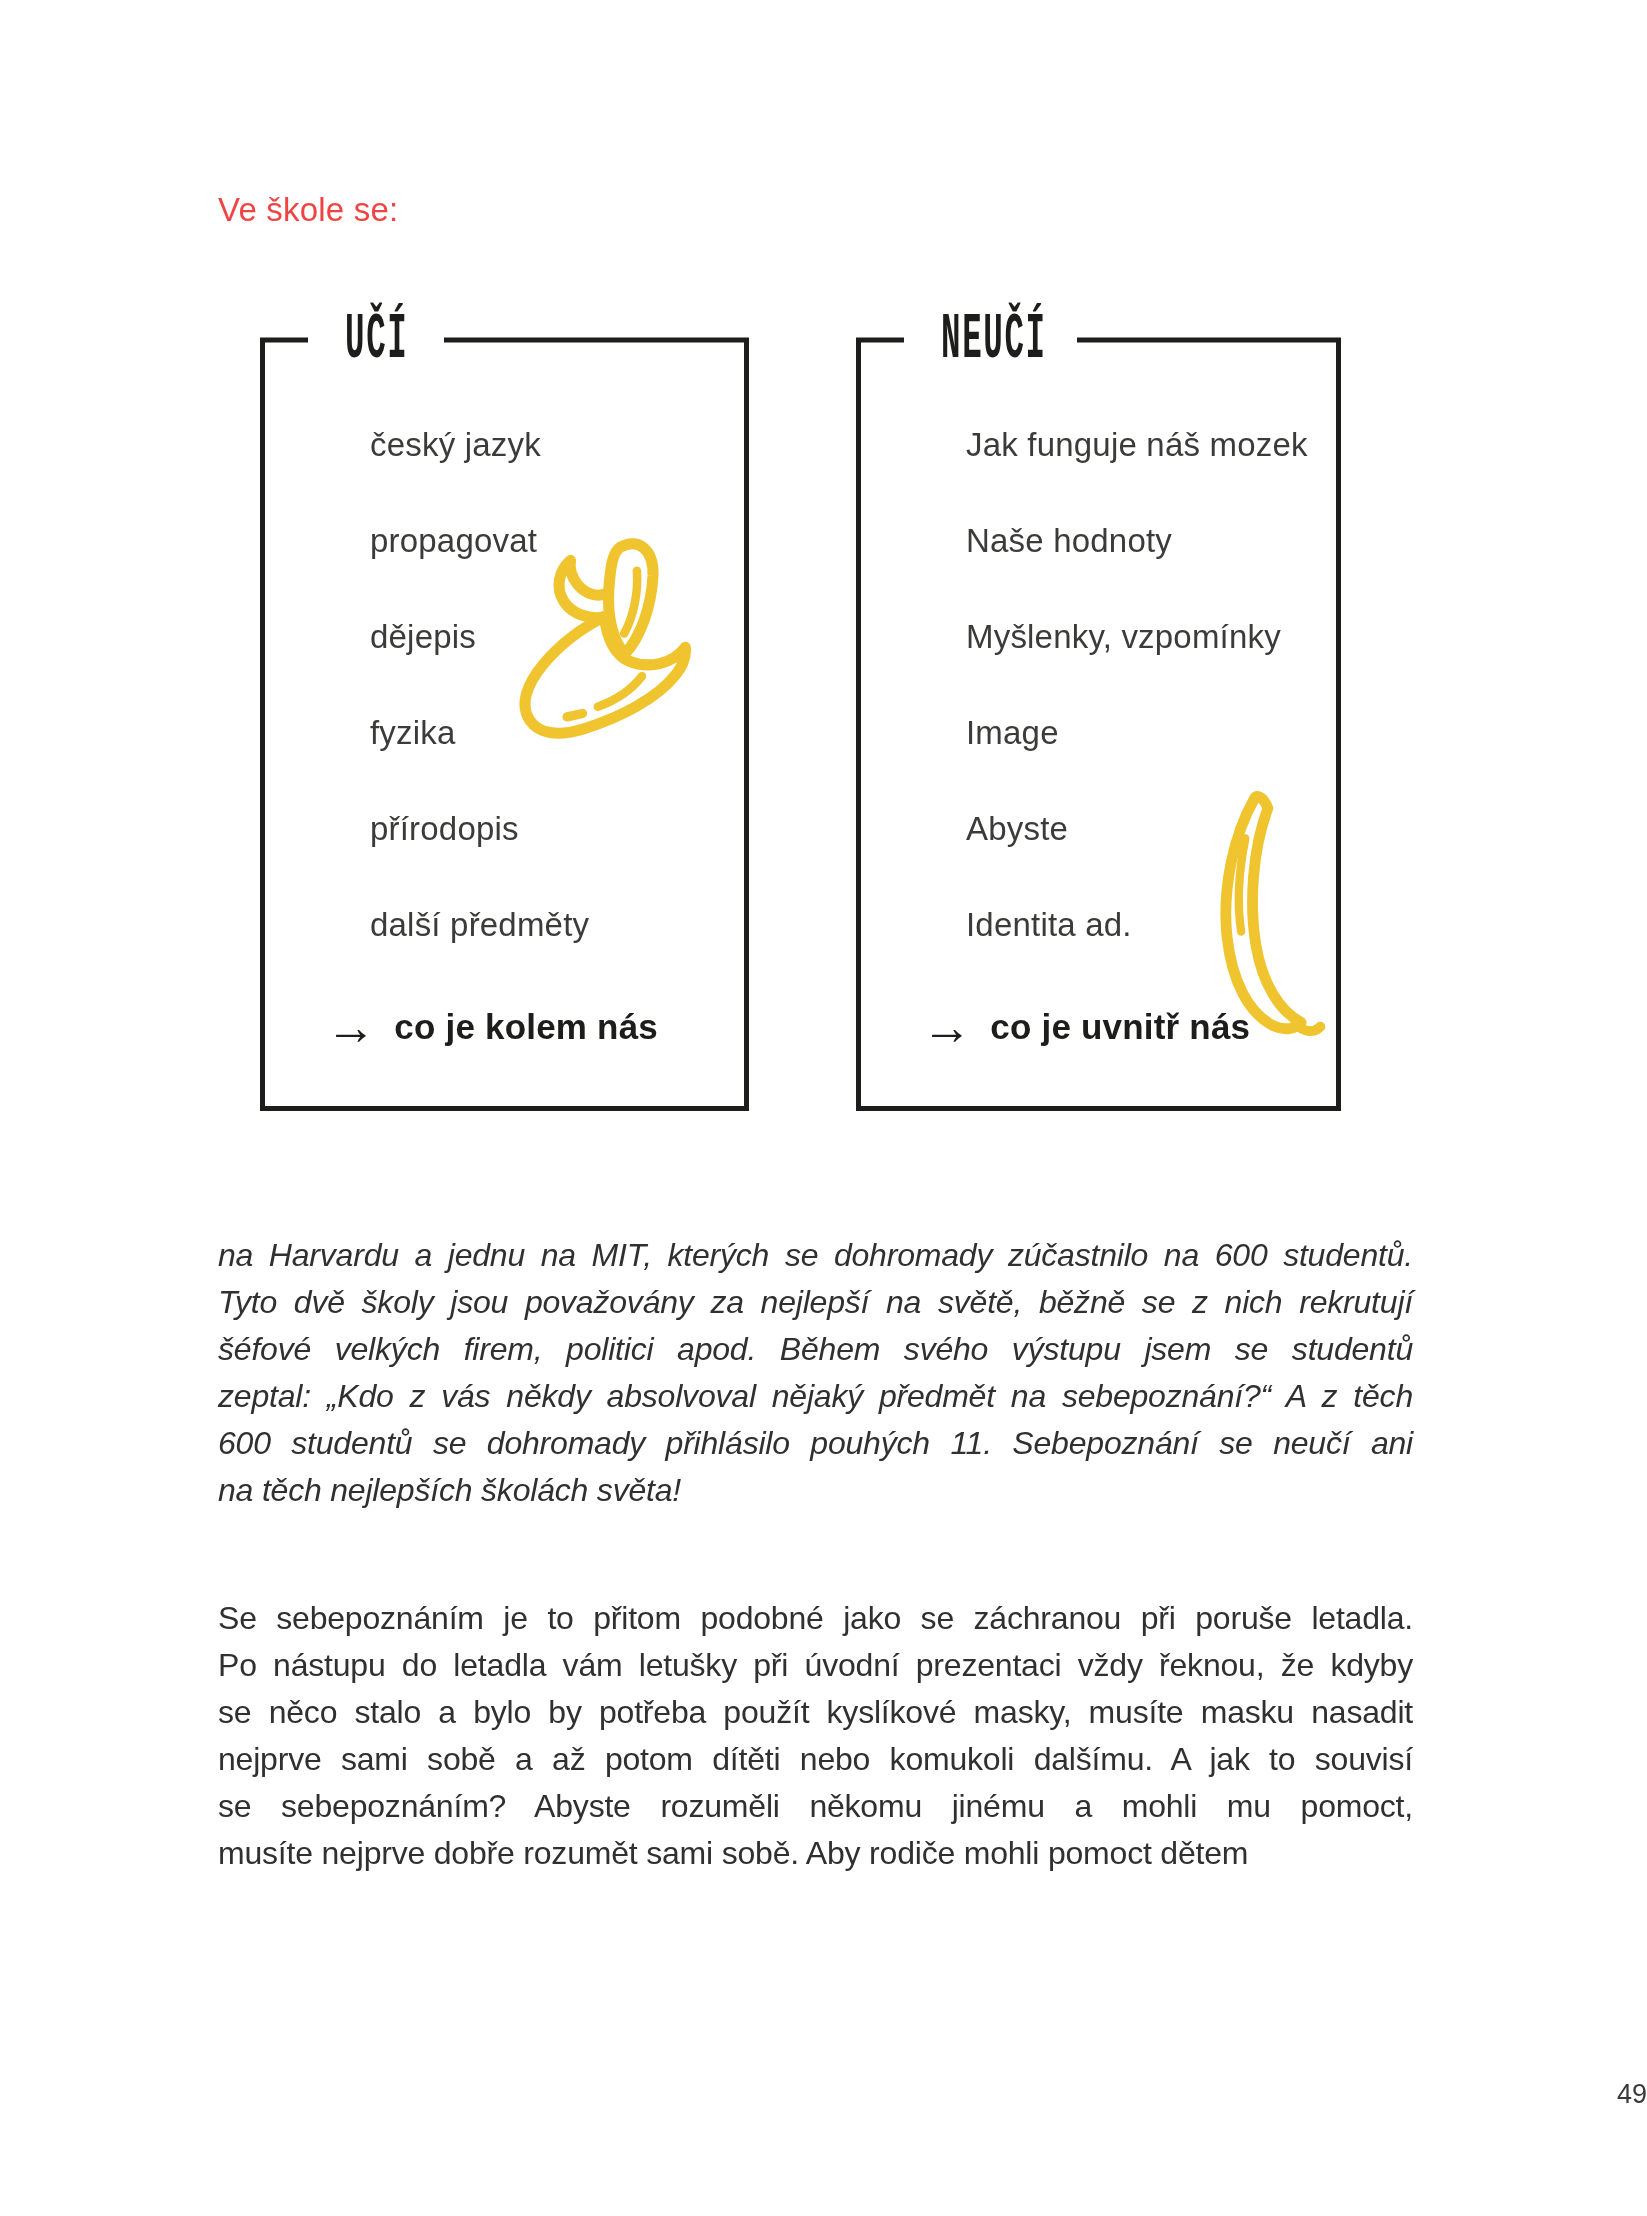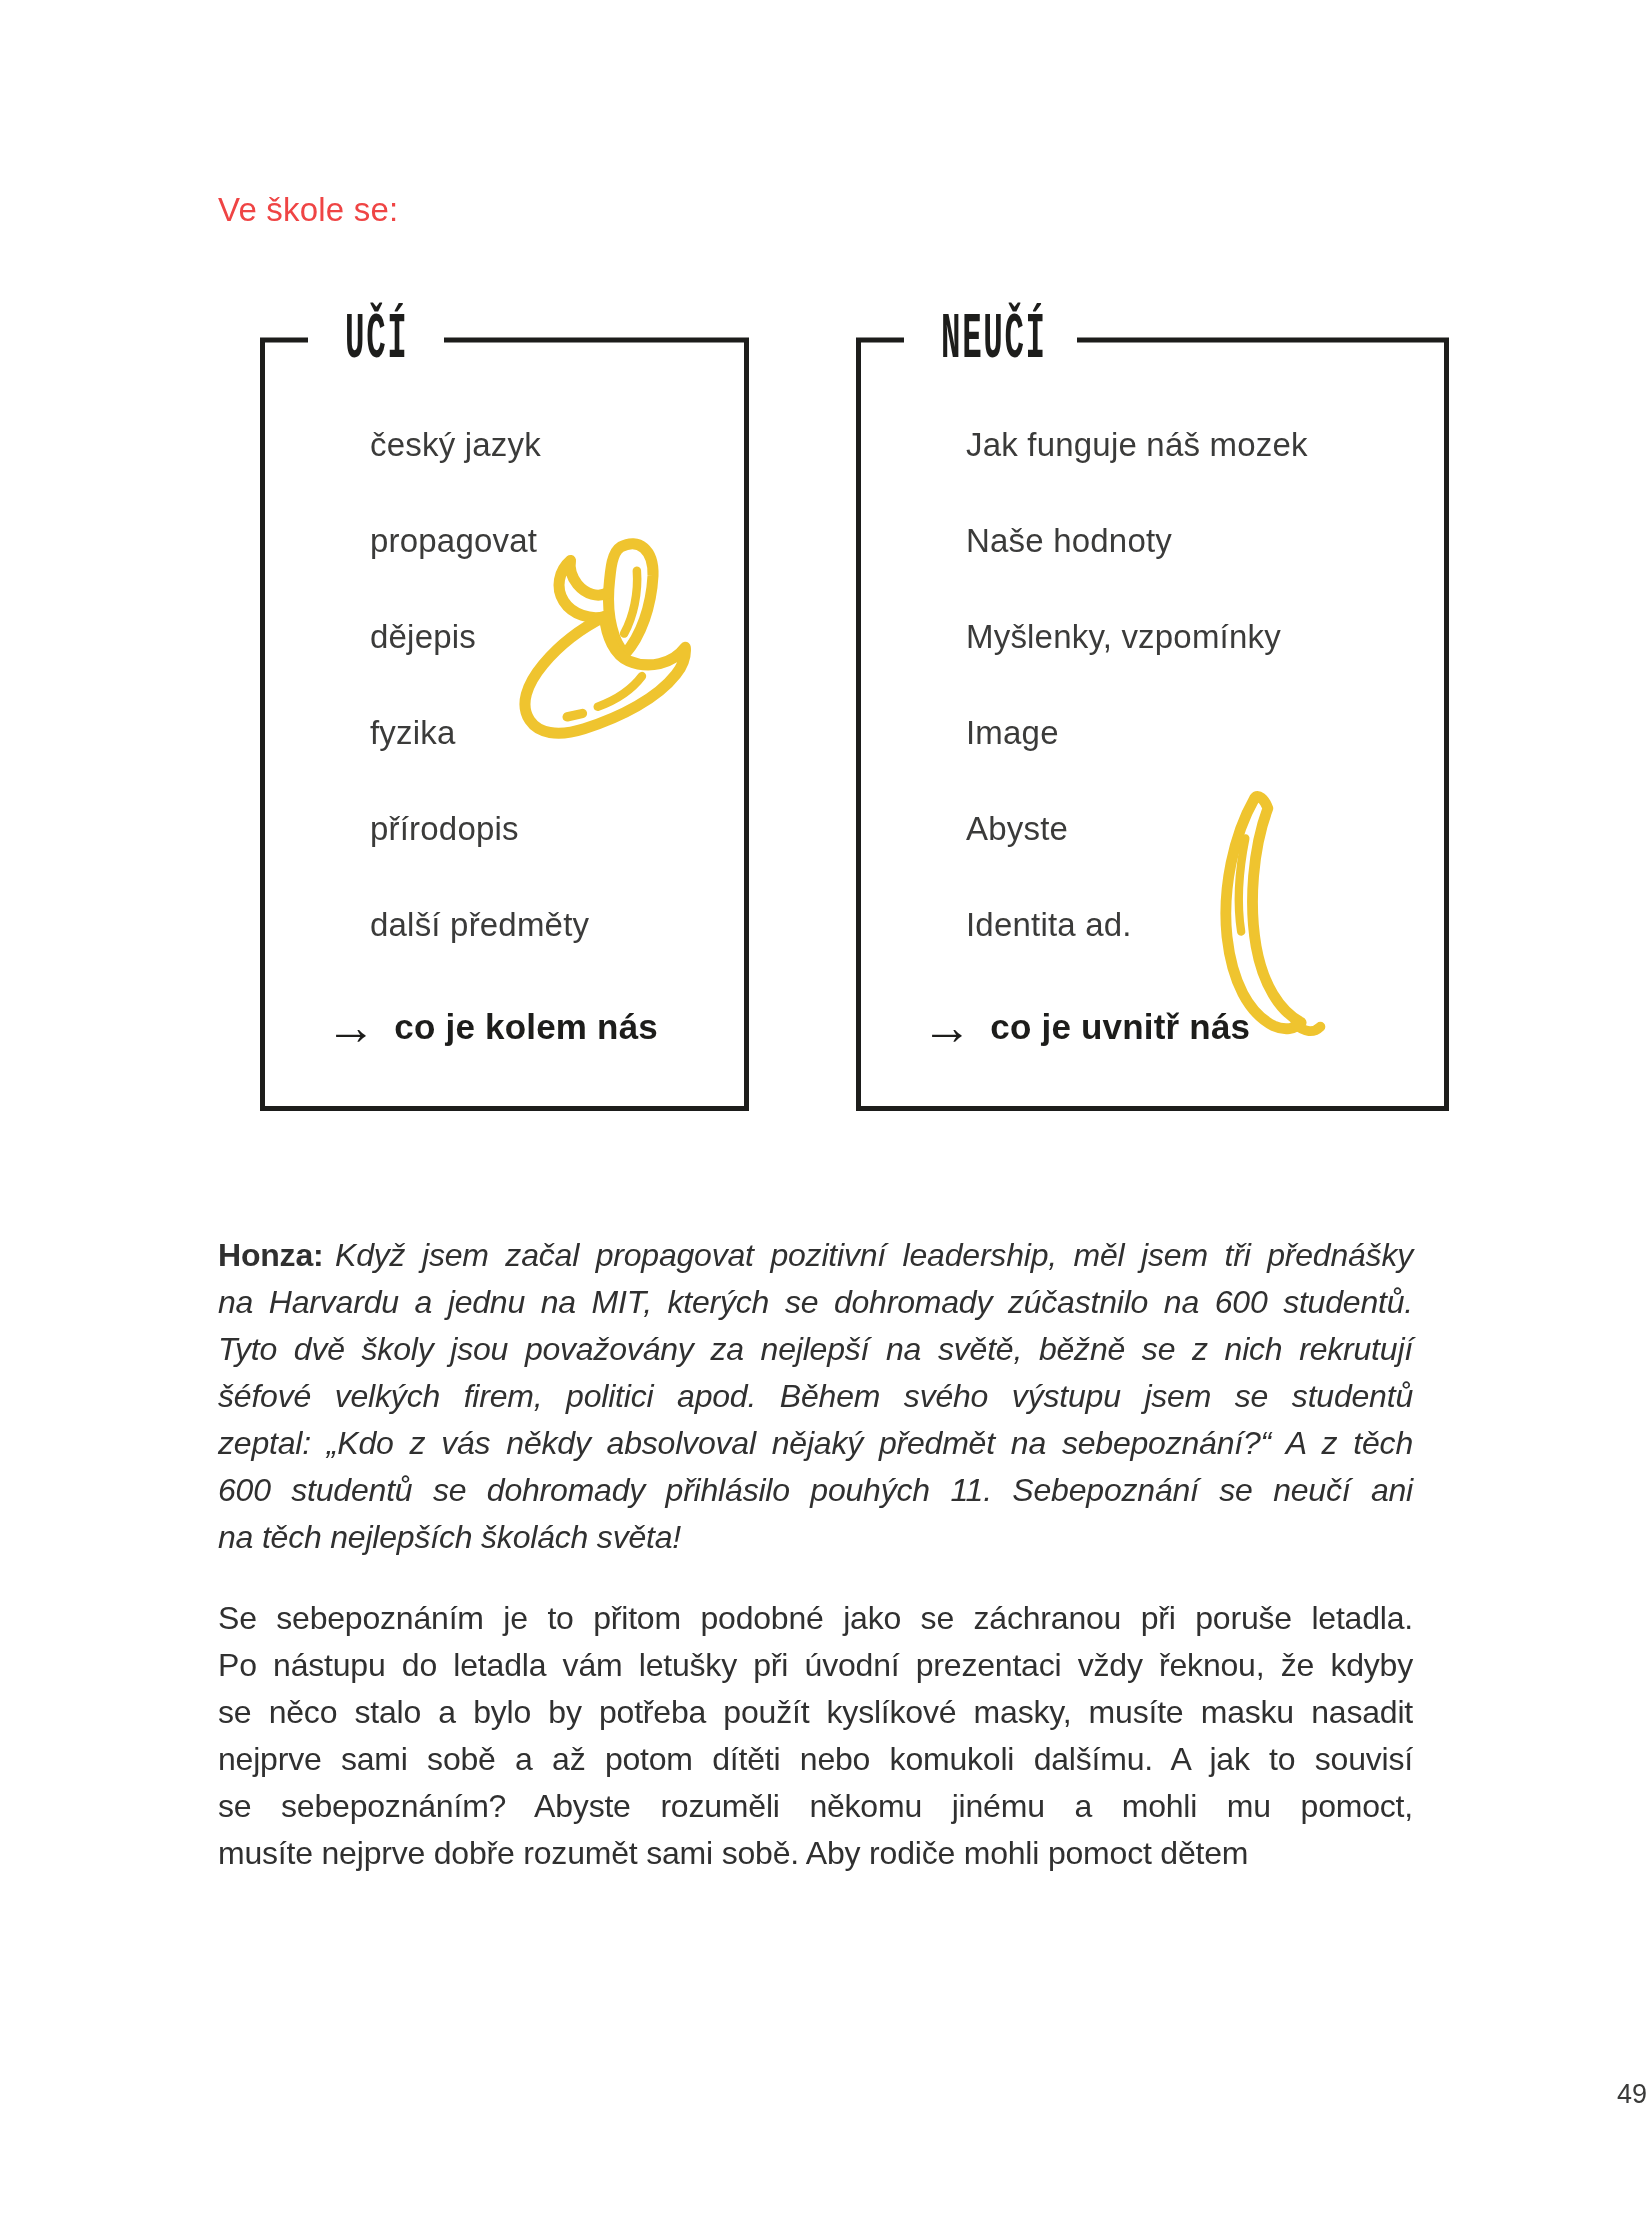--- a/index.html
+++ b/index.html
@@ -7,21 +7,21 @@
   body { width:1647px; height:2216px; position:relative;
          font-family:"Liberation Sans", sans-serif; color:#303030; }
   .page { position:absolute; inset:0; background:#fff; overflow:hidden; }
 
   .intro { position:absolute; left:218px; top:191px; font-size:33px; color:#ef4444; letter-spacing:0.2px; }
 
   
   .box { position:absolute; top:342px; height:769px;
          border:5px solid var(--ink); border-top:none; background:#fff; }
   .box-left  { left:260px;  width:489px; }
-  .box-right { left:856px; width:593px; }
+  .box-right { left:856px; width:485px; }
 
   .box-header { position:absolute; left:-5px; right:-5px; top:-2.5px;
                 transform:translateY(-50%); display:flex; align-items:center; }
   .hline { height:5px; background:var(--ink); }
   .hline.stub { width:48px; margin-right:37px; }
   .hline.long { flex:1; margin-left:33px; }
   .box-title-wrap { overflow:visible; white-space:nowrap;font-family:Liberation Mono, monospace; }
   .box-title-wrap.w-uci  { width:66px;  }
   .box-title-wrap.w-neuci{ width:103px; }
   .box-title { display:inline-block; transform:scaleX(0.5); transform-origin:left center;
@@ -117,21 +117,20 @@
 
   <div class="banana banana-whole">
     <svg viewBox="0 0 150 300" width="125" height="254">
       <path d="M63,10 C38,54 24,118 30,176 C36,230 56,268 86,283 C99,289 112,287 119,279 C93,265 73,233 65,188 C56,136 61,70 79,22 C75,11 67,4 63,10 Z" stroke-width="13"></path>
       <path d="M52,58 C44,98 42,138 47,170" stroke-width="10"></path>
       <path d="M112,281 C123,291 134,292 142,284" stroke-width="12"></path>
     </svg>
   </div>
 
   <div class="para para-1">
-    <div class="jline"><span class="lead">Honza:</span><span>Když jsem začal propagovat pozitivní leadership, měl jsem tři přednášky</span></div>
     <div class="jline">na Harvardu a jednu na MIT, kterých se dohromady zúčastnilo na 600 studentů.</div>
     <div class="jline">Tyto dvě školy jsou považovány za nejlepší na světě, běžně se z nich rekrutují</div>
     <div class="jline">šéfové velkých firem, politici apod. Během svého výstupu jsem se studentů</div>
     <div class="jline">zeptal: „Kdo z vás někdy absolvoval nějaký předmět na sebepoznání?“ A z těch</div>
     <div class="jline">600 studentů se dohromady přihlásilo pouhých 11. Sebepoznání se neučí ani</div>
     <div class="jline last">na těch nejlepších školách světa!</div>
   </div>
 
   <div class="para para-2">
     <div class="jline">Se sebepoznáním je to přitom podobné jako se záchranou při poruše letadla.</div>

